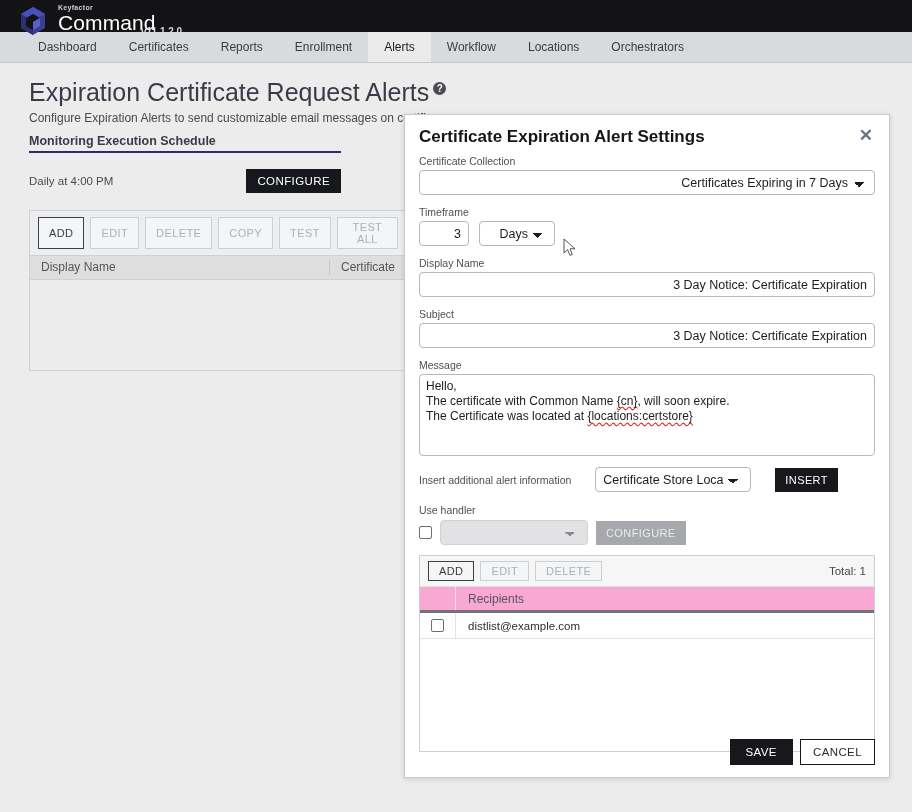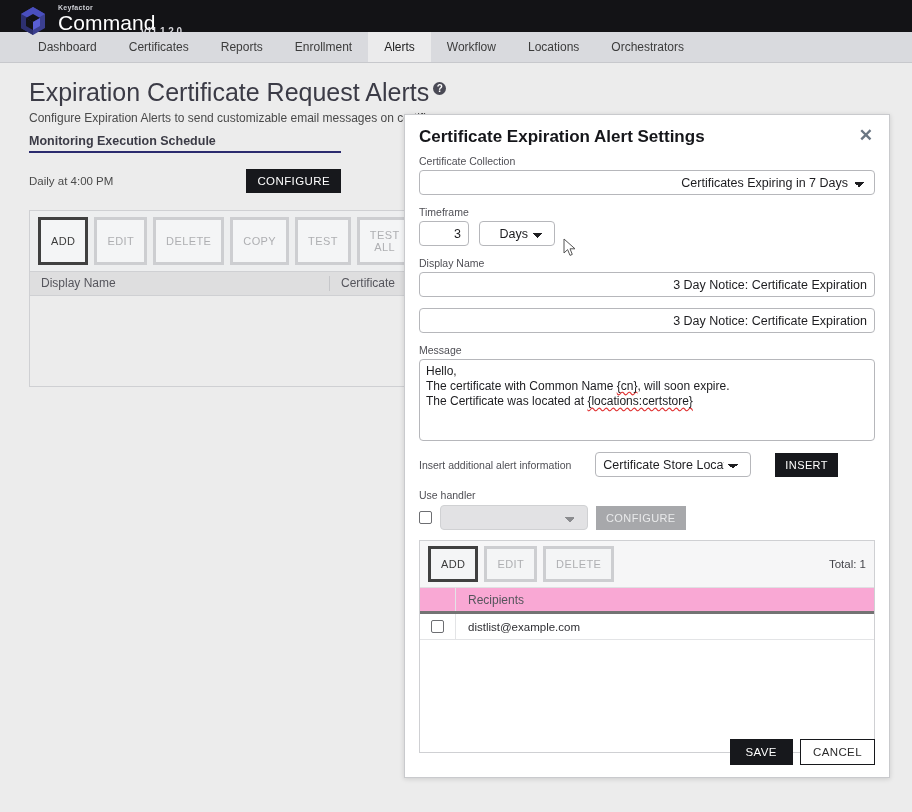--- a/index.html
+++ b/index.html
@@ -82,22 +82,22 @@
   
   .grid-panel {
     margin-top: 17px; width: 378px; background: #edeeef;
     border: 1px solid #cfd0d3;
   }
   .grid-toolbar {
     display: flex; gap: 6px; padding: 6px 8px;
     background: #edeeef; border-bottom: 1px solid #cfd0d3;
   }
   .tb-btn {
-    font-size: 11px; letter-spacing: .4px; padding: 9px 10px;
-    background: #f4f5f6; border: 3px solid #404040; color: #3b3b3b;
+    font-size: 11px; letter-spacing: .4px; padding: 3px 10px;
+    background: #f4f5f6; border: 1px solid #404040; color: #3b3b3b;
     cursor: pointer; font-family: inherit;
   }
   .tb-btn.disabled { color: #aeafb2; border-color: #cdced1; cursor: default; }
   .grid-head {
     display: flex; background: #dededf; border-bottom: 1px solid #cfd0d3;
     height: 24px; align-items: center;
   }
   .grid-head .col {
     font-size: 12px; color: #55555c; padding: 0 11px;
     border-right: 1px solid #c6c7ca; height: 15px;
@@ -330,20 +330,21 @@
         </select>
       </div>
     </div>
 
     <div class="fld">
       <div class="fld-label">Display Name</div>
       <input class="inp" type="text" value="3 Day Notice: Certificate Expiration" style="">
     </div>
 
     <div class="fld">
+      <div class="fld-label">Subject</div>
       <input class="inp" type="text" value="3 Day Notice: Certificate Expiration" style="">
     </div>
 
     <div class="fld">
       <div class="fld-label">Message</div>
       <div class="msg-area"><span>Hello,</span>
 <span><span>The certificate with Common Name </span><span class="squiggle">{cn}</span><span>, will soon expire.</span></span>
 <span><span>The Certificate was located at </span><span class="squiggle">{locations:certstore}</span></span></div>
     </div>
 

